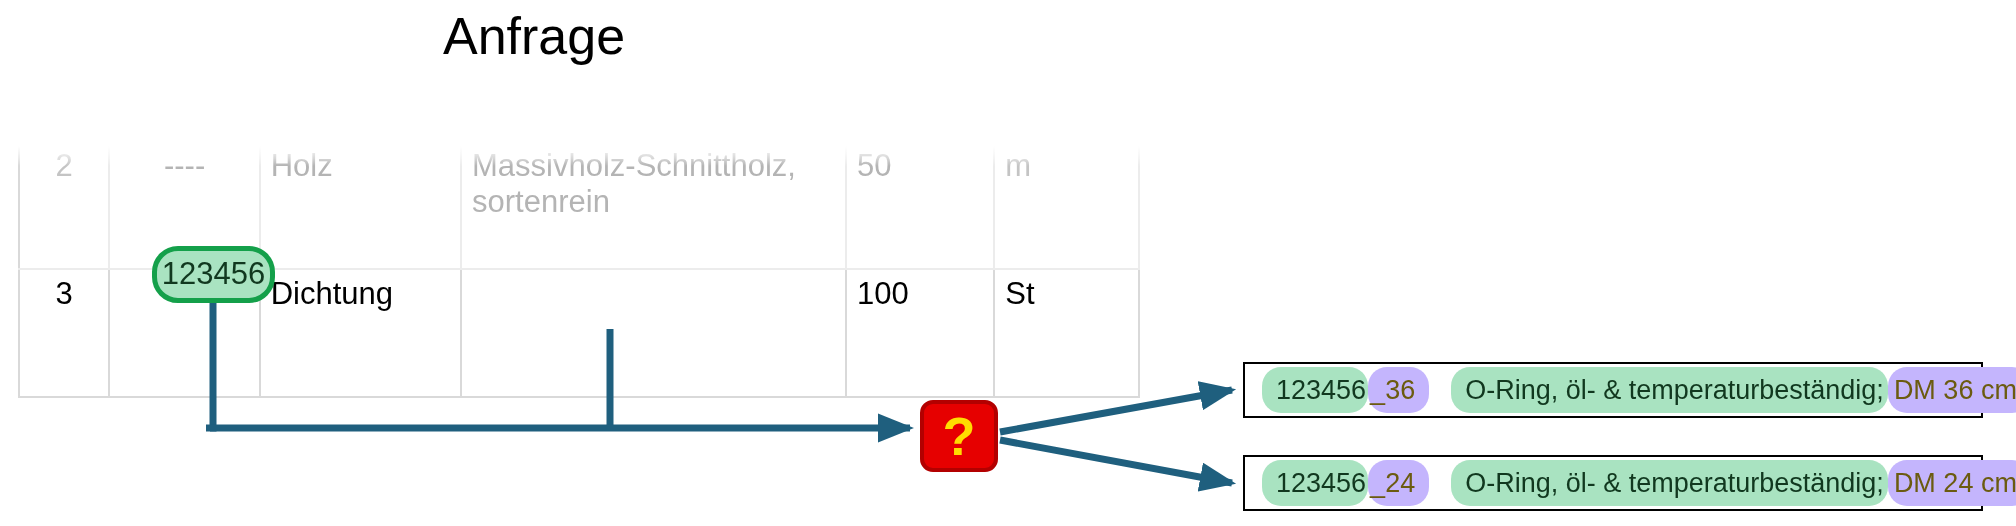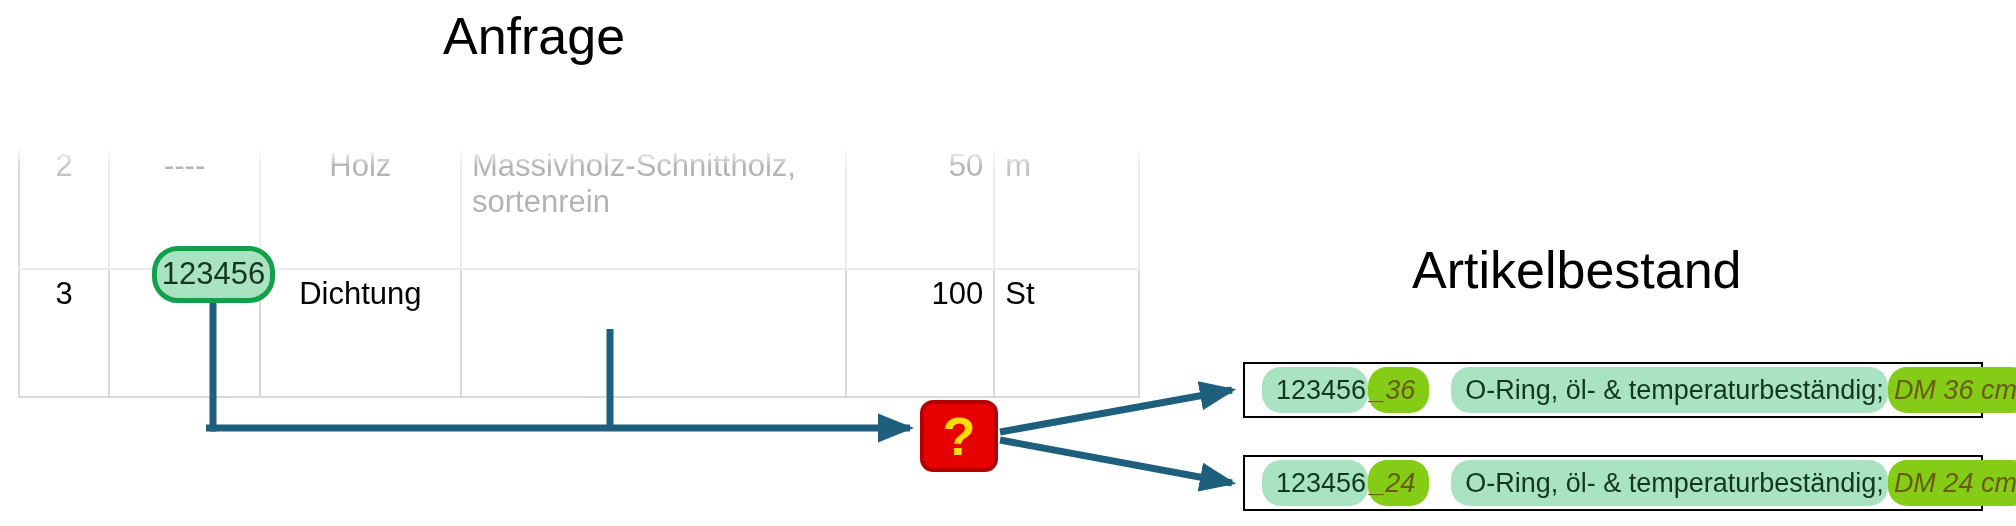--- a/index.html
+++ b/index.html
@@ -23,23 +23,23 @@
   .tbl td{
     border-right:2px solid #d9d9d9;
     border-bottom:2px solid #d9d9d9;
     font-size:31px;color:#000;vertical-align:top;
     padding:6px 10px 12px 10px;line-height:1.17;
   }
   .tbl tr:first-child td{border-top:2px solid #d9d9d9;}
   .tbl td.first{border-left:2px solid #d9d9d9;}
   .c-pos{width:78px;text-align:center;color:#595959;}
   .c-num{width:150px;text-align:center;}
-  .c-grp{width:190px;text-align:center;}
+  .c-grp{width:190px;text-align:left;}
   .c-desc{width:400px;text-align:left;}
-  .c-qty{width:140px;text-align:right;}
+  .c-qty{width:140px;text-align:left;}
   .c-unit{width:140px;text-align:left;color:#595959;}
 
   
   .row-faded td{color:#b4b4b4;border-color:#ececec;}
   .row-faded .c-pos,.row-faded .c-unit{color:#c4c4c4;}
   .fade-mask{
     position:absolute;left:0px;top:132px;width:1160px;height:34px;
     background:linear-gradient(to bottom,#ffffff 0%,#ffffff 42%,rgba(255,255,255,0.45) 78%,rgba(255,255,255,0) 100%);
     pointer-events:none;z-index:6;
   }
@@ -74,33 +74,32 @@
     border:2px solid #000;background:#fff;box-sizing:border-box;
     display:flex;align-items:center;z-index:6;
   }
   #res-row-1{top:362px;}
   #res-row-2{top:455px;}
   .seg{
     font-size:27px;line-height:1;white-space:nowrap;
     display:flex;align-items:center;height:46px;box-sizing:border-box;
   }
   .seg-green{background:#a9e3c1;color:#11381f;border-radius:19px;padding:0 4px;}
-  .seg-yellow{background:#84cc16;color:#6b5b10;border-radius:19px;padding:0 6px;font-style:italic;}
+  .seg-yellow{background:#c4b5fd;color:#6b5b10;border-radius:19px;padding:0 6px;}
   .seg-id-base{margin-left:17px;padding-left:14px;padding-right:2px;}
   .seg-id-suffix{padding-left:2px;padding-right:14px;}
   .seg-desc{margin-left:22px;padding-left:14px;padding-right:4px;}
   .seg-dim{padding-left:6px;padding-right:14px;}
 </style>
 </head>
 <body>
 
 <div class="stage">
 
   <div class="title" id="title-anfrage">Anfrage</div>
-  <div class="title" id="title-bestand">Artikelbestand</div>
 
   <table class="tbl">
     <tbody>
         <tr class="row-faded row-tall">
       <td class="c-pos first">2</td>
       <td class="c-num">----</td>
       <td class="c-grp">Holz</td>
       <td class="c-desc">Massivholz-Schnittholz, sortenrein</td>
       <td class="c-qty">50</td>
       <td class="c-unit">m</td>

